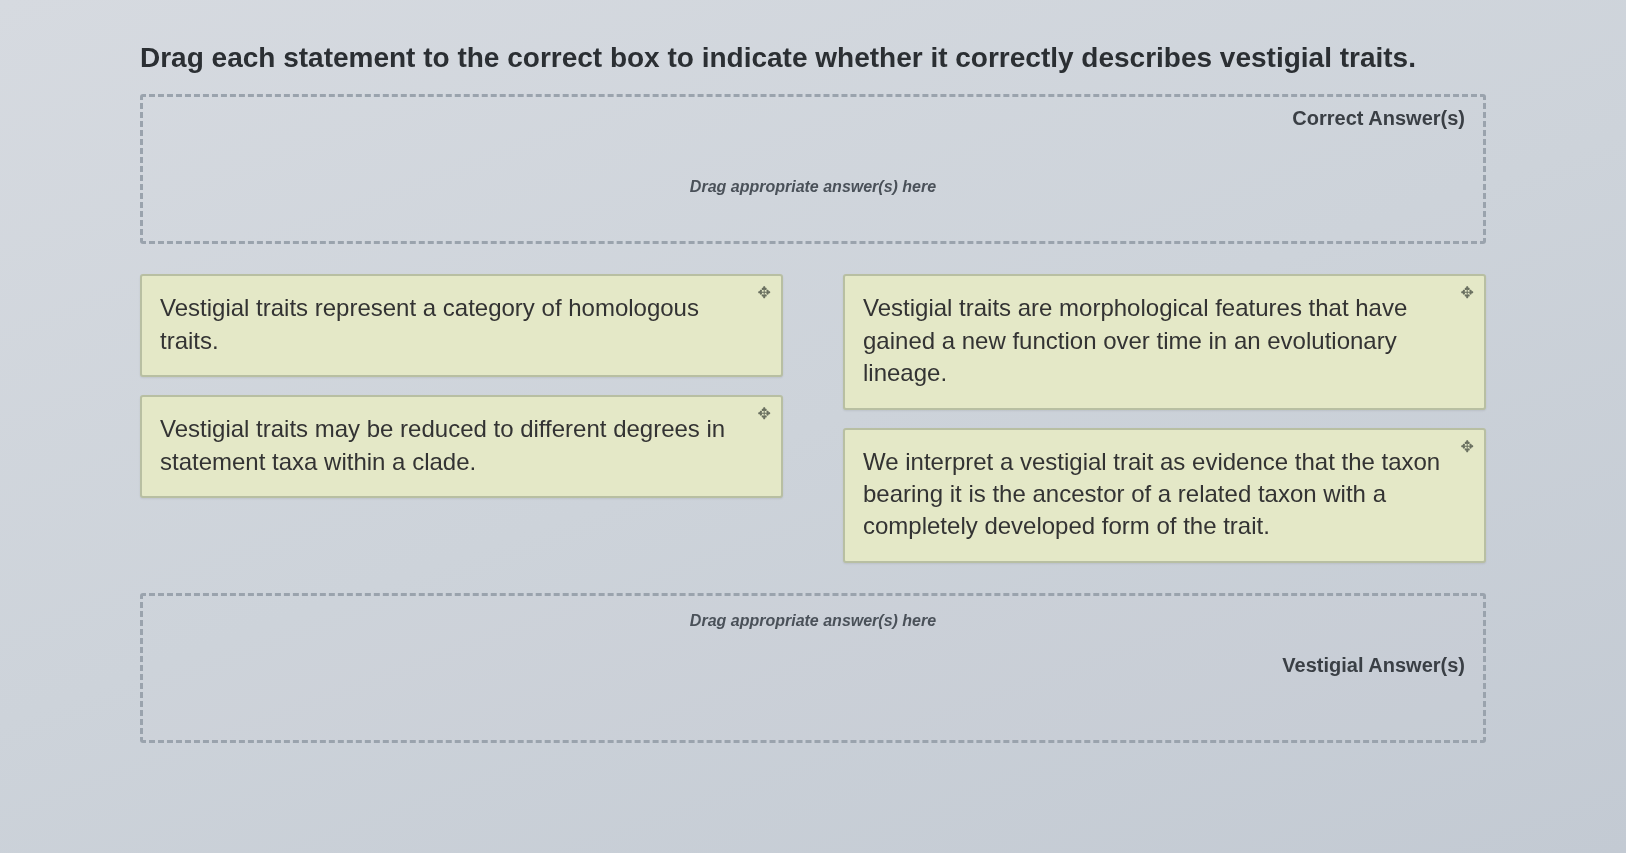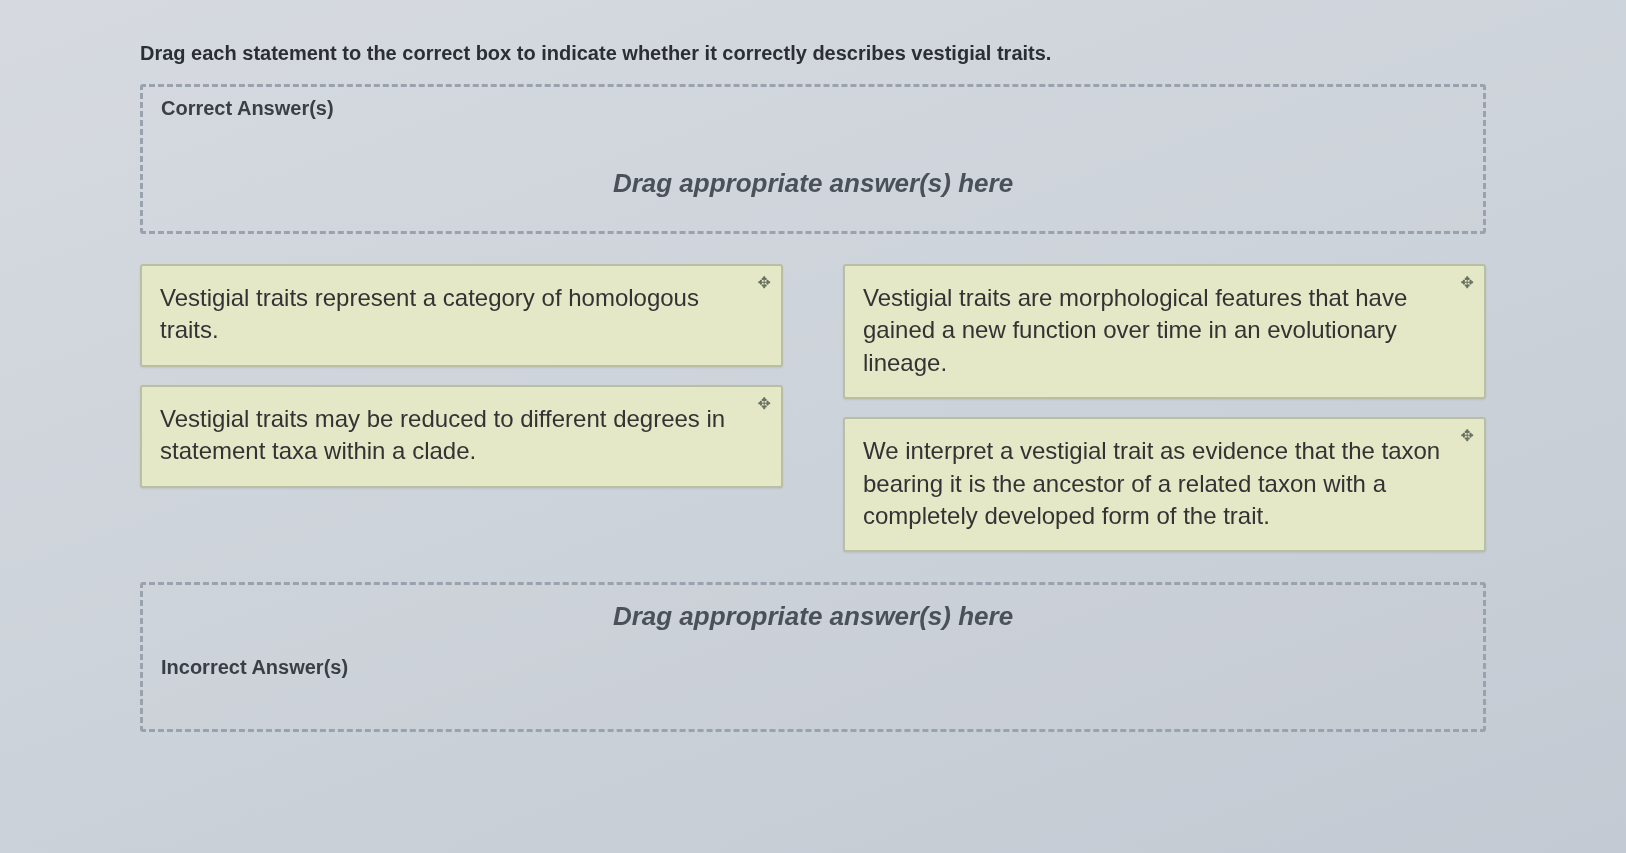--- a/index.html
+++ b/index.html
@@ -8,44 +8,45 @@
     background: linear-gradient(160deg, #d6dae0 0%, #cdd3da 50%, #c3cad3 100%);
     width: 1626px;
     height: 853px;
     overflow: hidden;
     color: #2b2f33;
   }
   .stage {
     padding: 40px 140px 0 140px;
   }
   .prompt {
-    font-size: 20px;
+    font-size: 28px;
     font-weight: 600;
     color: #2b2f33;
     margin-bottom: 18px;
     line-height: 1.3;
   }
   .drop-zone {
     border: 3px dashed #9aa3ad;
     border-radius: 3px;
     padding: 10px 18px 22px 18px;
     position: relative;
     min-height: 150px;
     background: rgba(255,255,255,0.02);
   }
   .drop-zone-top { margin-bottom: 30px; }
   .drop-label {
     font-size: 20px;
     font-weight: 700;
     color: #3a3f45;
     margin-bottom: 30px;
     display: block;
+    text-align: right;
   }
   .drop-placeholder {
-    font-size: 26px;
+    font-size: 16px;
     font-style: italic;
     font-weight: 600;
     color: #4a5159;
     text-align: center;
     padding: 18px 0 8px 0;
   }
   .drop-zone-bottom .drop-placeholder { padding: 6px 0 12px 0; }
   .drop-zone-bottom .drop-label { margin-top: 12px; margin-bottom: 0; }
   .cards-row {
     display: flex;
@@ -109,16 +110,16 @@
       </div>
       <div class="card">
         <span class="move-icon">✥</span>
         <span>We interpret a vestigial trait as evidence that the taxon bearing it is the ancestor of a related taxon with a completely developed form of the trait.</span>
       </div>
     </div>
   </div>
 
   <div class="drop-zone drop-zone-bottom">
     <div class="drop-placeholder">Drag appropriate answer(s) here</div>
-    <span class="drop-label">Incorrect Answer(s)</span>
+    <span class="drop-label">Vestigial Answer(s)</span>
   </div>
 
 </div>
 
 </body></html>

